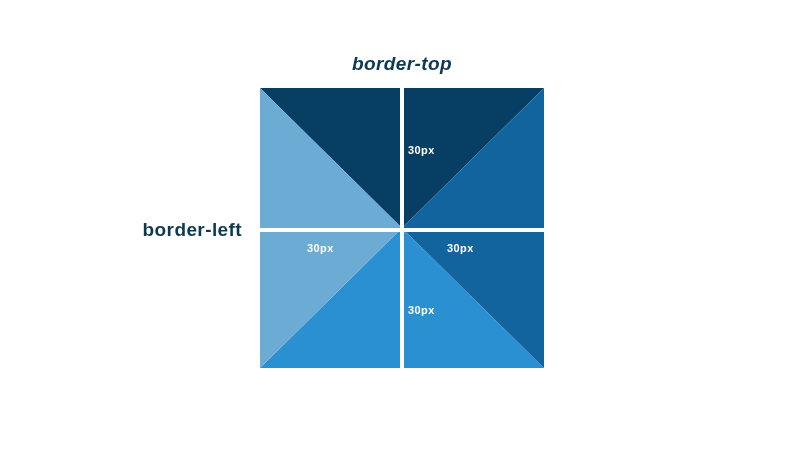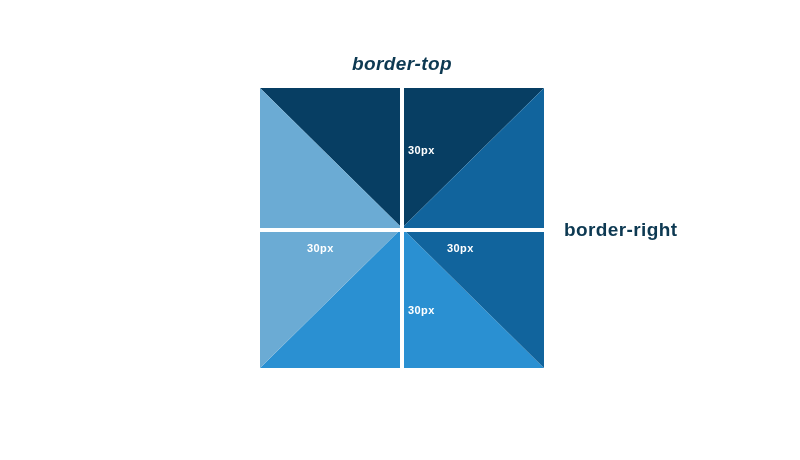--- a/index.html
+++ b/index.html
@@ -120,15 +120,15 @@
 
     <div class="divider-v"></div>
     <div class="divider-h"></div>
 
     <span class="width-label wl-top">30px</span>
     <span class="width-label wl-left">30px</span>
     <span class="width-label wl-right">30px</span>
     <span class="width-label wl-bottom">30px</span>
 
     <span class="side-label top">border-top</span>
-    <span class="side-label right">border-right</span>
+    <span class="side-label left">border-left</span>
   </div>
 </div>
 
 </body></html>

